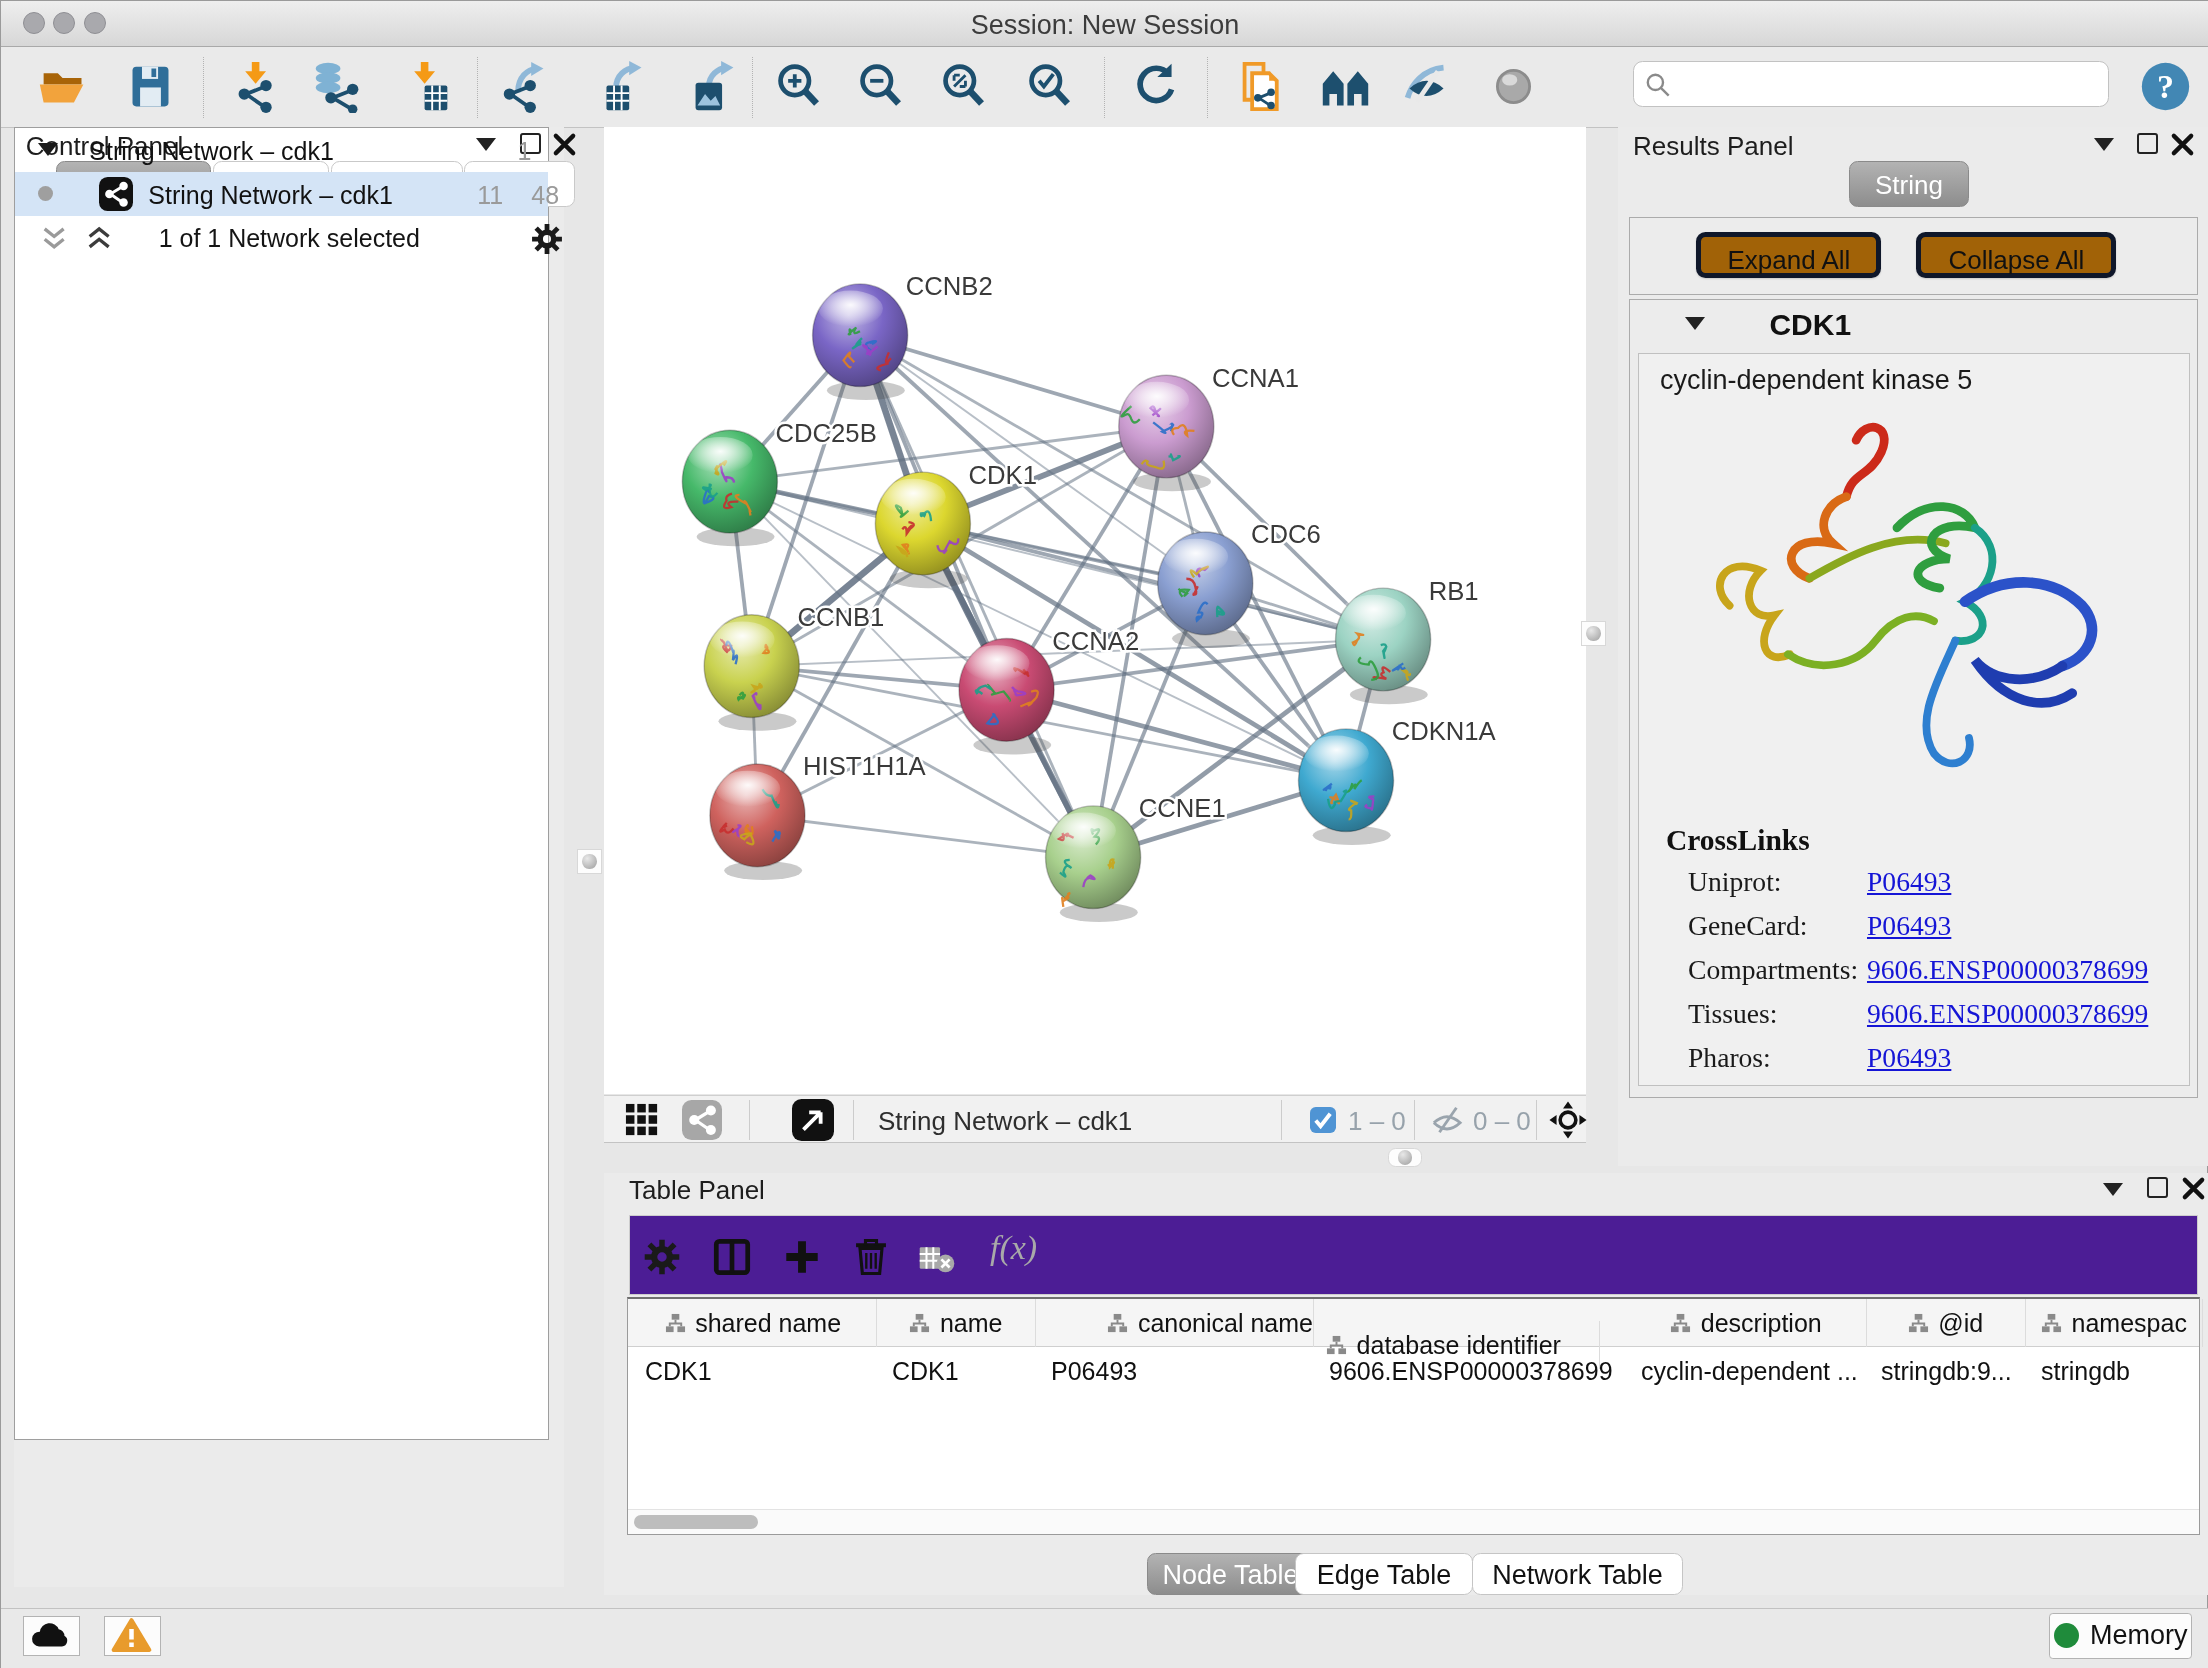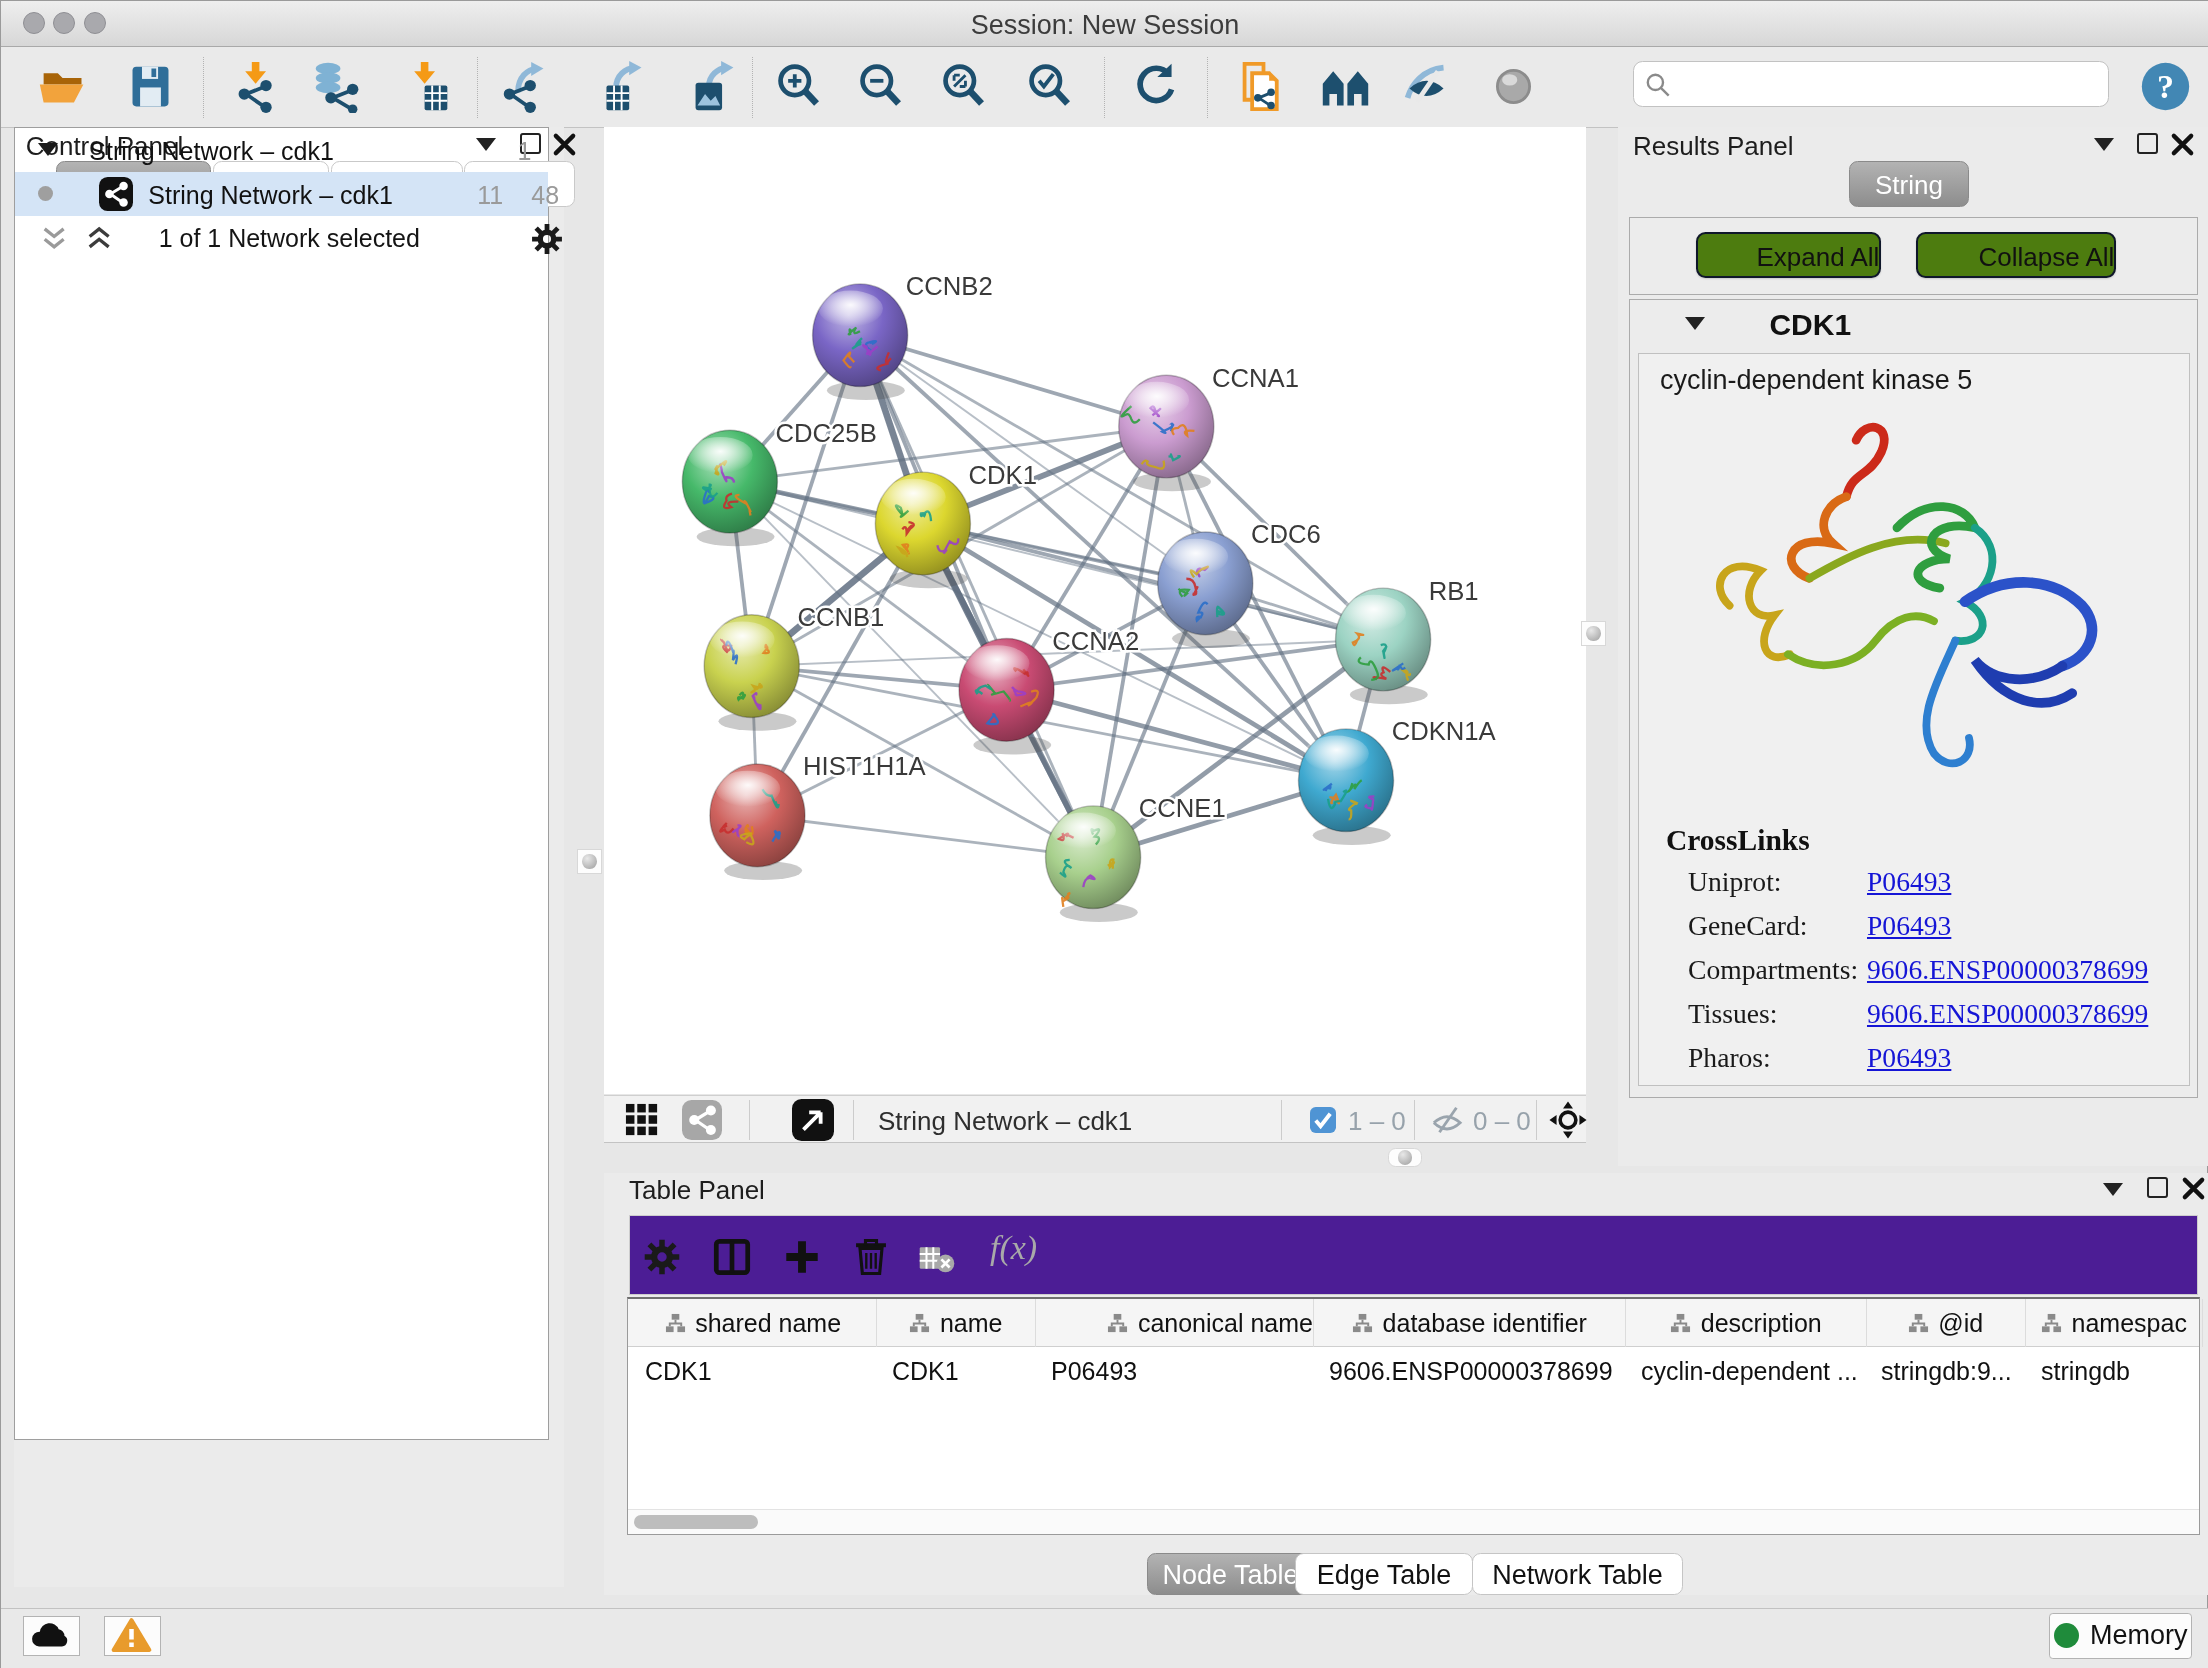--- a/index.html
+++ b/index.html
@@ -47,21 +47,21 @@
   #net-bottombar { left:603px; top:1094px; width:982px; height:48px; background:#f1f1f1;
     border-top:1px solid #cfcfcf; border-bottom:1px solid #c3c3c3; }
   .bb-sep { top:3.8px; width:0; height:40px; border-left:1px solid #cccccc; }
   #bb-title { font-size:26px; color:#2e2e2e; top:9.5px; }
   .bb-count { font-size:26px; color:#97a2ab; top:9.5px; }
   #bb-checkbox { width:26px; height:26px; background:#4f94d4; border-radius:5.7px; top:10.5px; cursor:pointer; }
 
   
   #results-panel { left:1617px; top:126px; width:592px; height:1039px; background:#ebebeb; }
   .rp-box { position:absolute; left:11.4px; width:569px; background:#ececec; border:1.9px solid #ababab; }
-  .btn { background:#4d7c0f; border:2px solid #0f172a; border-radius:9.5px; font-size:26px; color:#111; text-align:right; cursor:pointer; box-shadow:0 1px 1.9px rgba(0,0,0,.15); }
+  .btn { background:#a16207; border:5px solid #0f172a; border-radius:9.5px; font-size:26px; color:#111; text-align:center; cursor:pointer; box-shadow:0 1px 1.9px rgba(0,0,0,.15); }
   #rp-inner { position:absolute; left:7.6px; top:53px; right:7.6px; bottom:11.4px; background:#f0f0f0; border:1px solid #c0c0c0; }
   #rp-gene { font-size:30px; font-weight:bold; color:#111; }
   #rp-desc { font-size:27px; color:#1a1a1a; }
   .xl { font-family:"Liberation Serif",serif; }
   #xl-title { font-size:29.5px; font-weight:bold; color:#111; }
   .xl-row { position:relative; height:44px; }
   .xl-label { position:absolute; left:49px; font-size:27.6px; color:#1a1a1a; }
   .xl-link { position:absolute; left:228px; font-size:27.6px; color:#1515d6; text-decoration:underline; cursor:pointer; }
 
   
@@ -689,21 +689,21 @@
           </div>
           <div class="th-cell" style="left: 408px; width: 278px; justify-content: flex-end;">
             <svg width="21" height="21" viewBox="0 0 22 22">
               <rect x="7" y="1" width="8" height="6" fill="#8a8a8a"></rect>
               <rect x="1" y="14" width="8" height="6" fill="#8a8a8a"></rect>
               <rect x="13" y="14" width="8" height="6" fill="#8a8a8a"></rect>
               <path d="M11 7v4M5 14v-3h12v3" stroke="#8a8a8a" stroke-width="2" fill="none"></path>
             </svg>
             <span>canonical name</span>
           </div>
-          <div class="th-cell" style="left: 686px; width: 312px;">
+          <div class="th-cell" style="left: 660px; width: 312px; margin-top: 22px;">
             <svg width="21" height="21" viewBox="0 0 22 22">
               <rect x="7" y="1" width="8" height="6" fill="#8a8a8a"></rect>
               <rect x="1" y="14" width="8" height="6" fill="#8a8a8a"></rect>
               <rect x="13" y="14" width="8" height="6" fill="#8a8a8a"></rect>
               <path d="M11 7v4M5 14v-3h12v3" stroke="#8a8a8a" stroke-width="2" fill="none"></path>
             </svg>
             <span>database identifier</span>
           </div>
           <div class="th-cell" style="left: 998px; width: 241px;">
             <svg width="21" height="21" viewBox="0 0 22 22">

